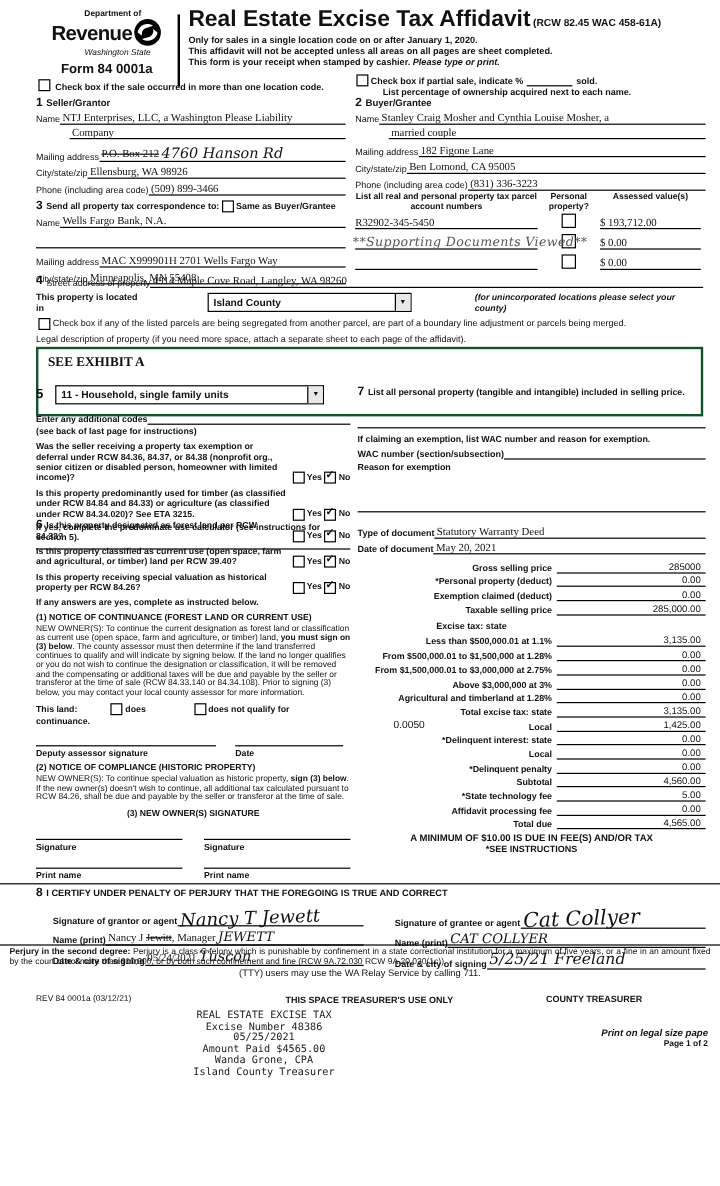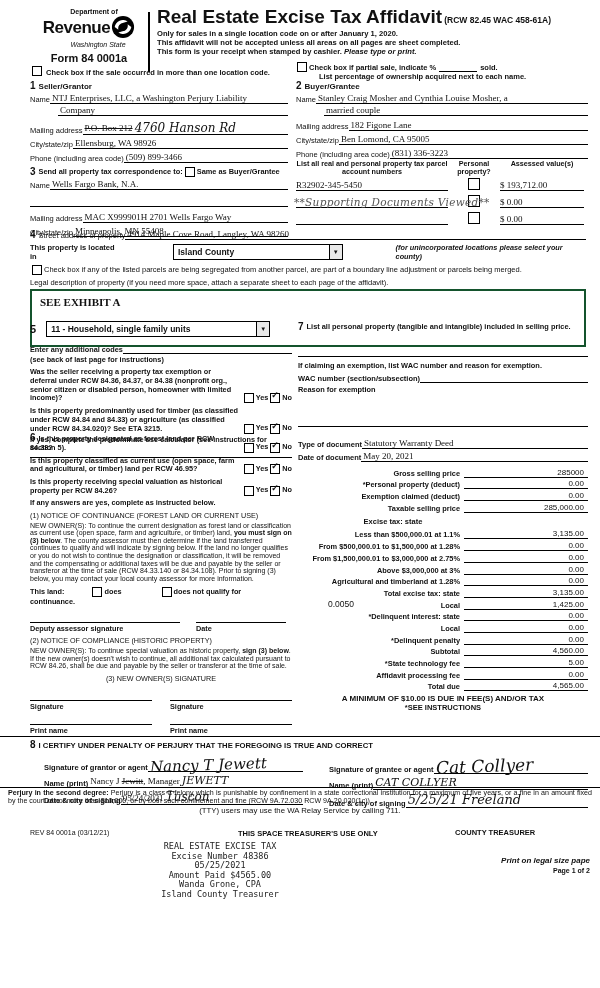--- a/index.html
+++ b/index.html
@@ -15,21 +15,21 @@
   .val{font-family:"Liberation Serif",serif;font-size:9px;}
   .cb{display:inline-block;width:8px;height:8px;border:1px solid #000;vertical-align:-1px;margin:0 2px 0 2px;position:relative;background:#fff;flex:none;}
   .cb.ck::after{content:"✓";position:absolute;left:0px;top:-3px;font-size:9px;font-weight:bold;}
   .dd{display:inline-flex;align-items:center;border:1.5px solid #000;height:14px;padding-left:4px;font-weight:bold;font-size:8.5px;background:#fff;}
   .dd .arr{margin-left:auto;width:12px;height:100%;border-left:1.5px solid #000;display:flex;align-items:center;justify-content:center;font-size:6px;background:#e8e8e8;}
   .q{font-weight:bold;font-size:7.3px;line-height:8.8px;margin-top:4px;}
   .qrow{display:flex;}
   .qtext{flex:1;}
   .yn{align-self:flex-end;margin-left:3px;white-space:nowrap;font-weight:bold;display:flex;align-items:center;}
   .p{font-size:7px;line-height:7.6px;margin-top:2px;}
-  .h{font-weight:normal;font-size:7.2px;margin-top:3px;}
+  .h{font-weight:bold;font-size:7.2px;margin-top:3px;}
   .sline{border-bottom:1px solid #000;height:11px;}
   .slab{font-weight:bold;font-size:7.3px;margin-top:1px;}
   .secnum{font-weight:bold;font-size:10px;margin-right:3px;}
   .trow{display:flex;align-items:flex-end;height:11.7px;position:relative;}
   .trow .tl{flex:1;text-align:right;font-weight:bold;white-space:nowrap;font-size:7.4px;}
   .trow .tfl{width:118px;border-bottom:1px solid #000;text-align:right;font-size:8px;padding:0 4px 0 2px;margin-left:4px;}
   .sig{font-family:"DejaVu Serif",serif;font-style:italic;font-size:15px;display:inline-block;transform:rotate(-2deg);white-space:nowrap;position:relative;top:3px;}
   .handcaps{font-family:"DejaVu Serif",serif;font-style:italic;font-size:11px;white-space:nowrap;}
   .strike{text-decoration:line-through;}
   .hr{position:absolute;left:0;width:600px;border-top:1px solid #000;}
@@ -74,21 +74,21 @@
     <span style="display:inline-block;width:38px;border-bottom:1px solid #000;margin:0 3px;"></span>
     <span>sold.</span>
   </div>
   <div style="margin-left:24px;">List percentage of ownership acquired next to each name.</div>
 </div>
 
 <div class="abs" style="top:80px;left:30px;width:258px;">
   <div><span class="secnum">1</span><span class="b" style="font-size:8px;">Seller/Grantor</span></div>
   <div class="fr" style="margin-top:2px;">
       <span class="lbl" style="font-weight:normal;">Name</span>
-      <span class="fl"><span class="val">NTJ Enterprises, LLC, a Washington Perjury Liability</span></span>
+      <span class="fl"><span class="val">NTJ Enterprises, LLC, a Washington Please Liability</span></span>
     </div>
   <div class="fr" style="margin-top:1px;">
       <span class="fl" style="margin-left:28px;"><span class="val">Company</span></span>
     </div>
   <div class="fr" style="margin-top:4px;">
       <span class="lbl" style="font-weight:normal;">Mailing address</span>
       <span class="fl"><span class="val strike">P.O. Box 212</span> <span class="hand" style="font-size:12px;position:relative;top:1px;">4760 Hanson Rd</span></span>
     </div>
   <div class="fr">
       <span class="lbl" style="font-weight:normal;">City/state/zip</span>
@@ -233,21 +233,21 @@
   <div class="qrow q" style="margin-top:0;">
       <span class="qtext"><span class="secnum">6</span><span>Is this property designated as forest land per RCW 84.33?</span></span>
       <span class="yn">
         <span class="cb"></span>
         <span>Yes</span>
         <span class="cb ck"></span>
         <span>No</span>
       </span>
     </div>
   <div class="qrow q">
-      <span class="qtext">Is this property classified as current use (open space, farm and agricultural, or timber) land per RCW 46.95?</span>
+      <span class="qtext">Is this property classified as current use (open space, farm and agricultural, or timber) land per RCW 39.40?</span>
       <span class="yn">
         <span class="cb"></span>
         <span>Yes</span>
         <span class="cb ck"></span>
         <span>No</span>
       </span>
     </div>
   <div class="qrow q">
       <span class="qtext">Is this property receiving special valuation as historical property per RCW 84.26?</span>
       <span class="yn">

